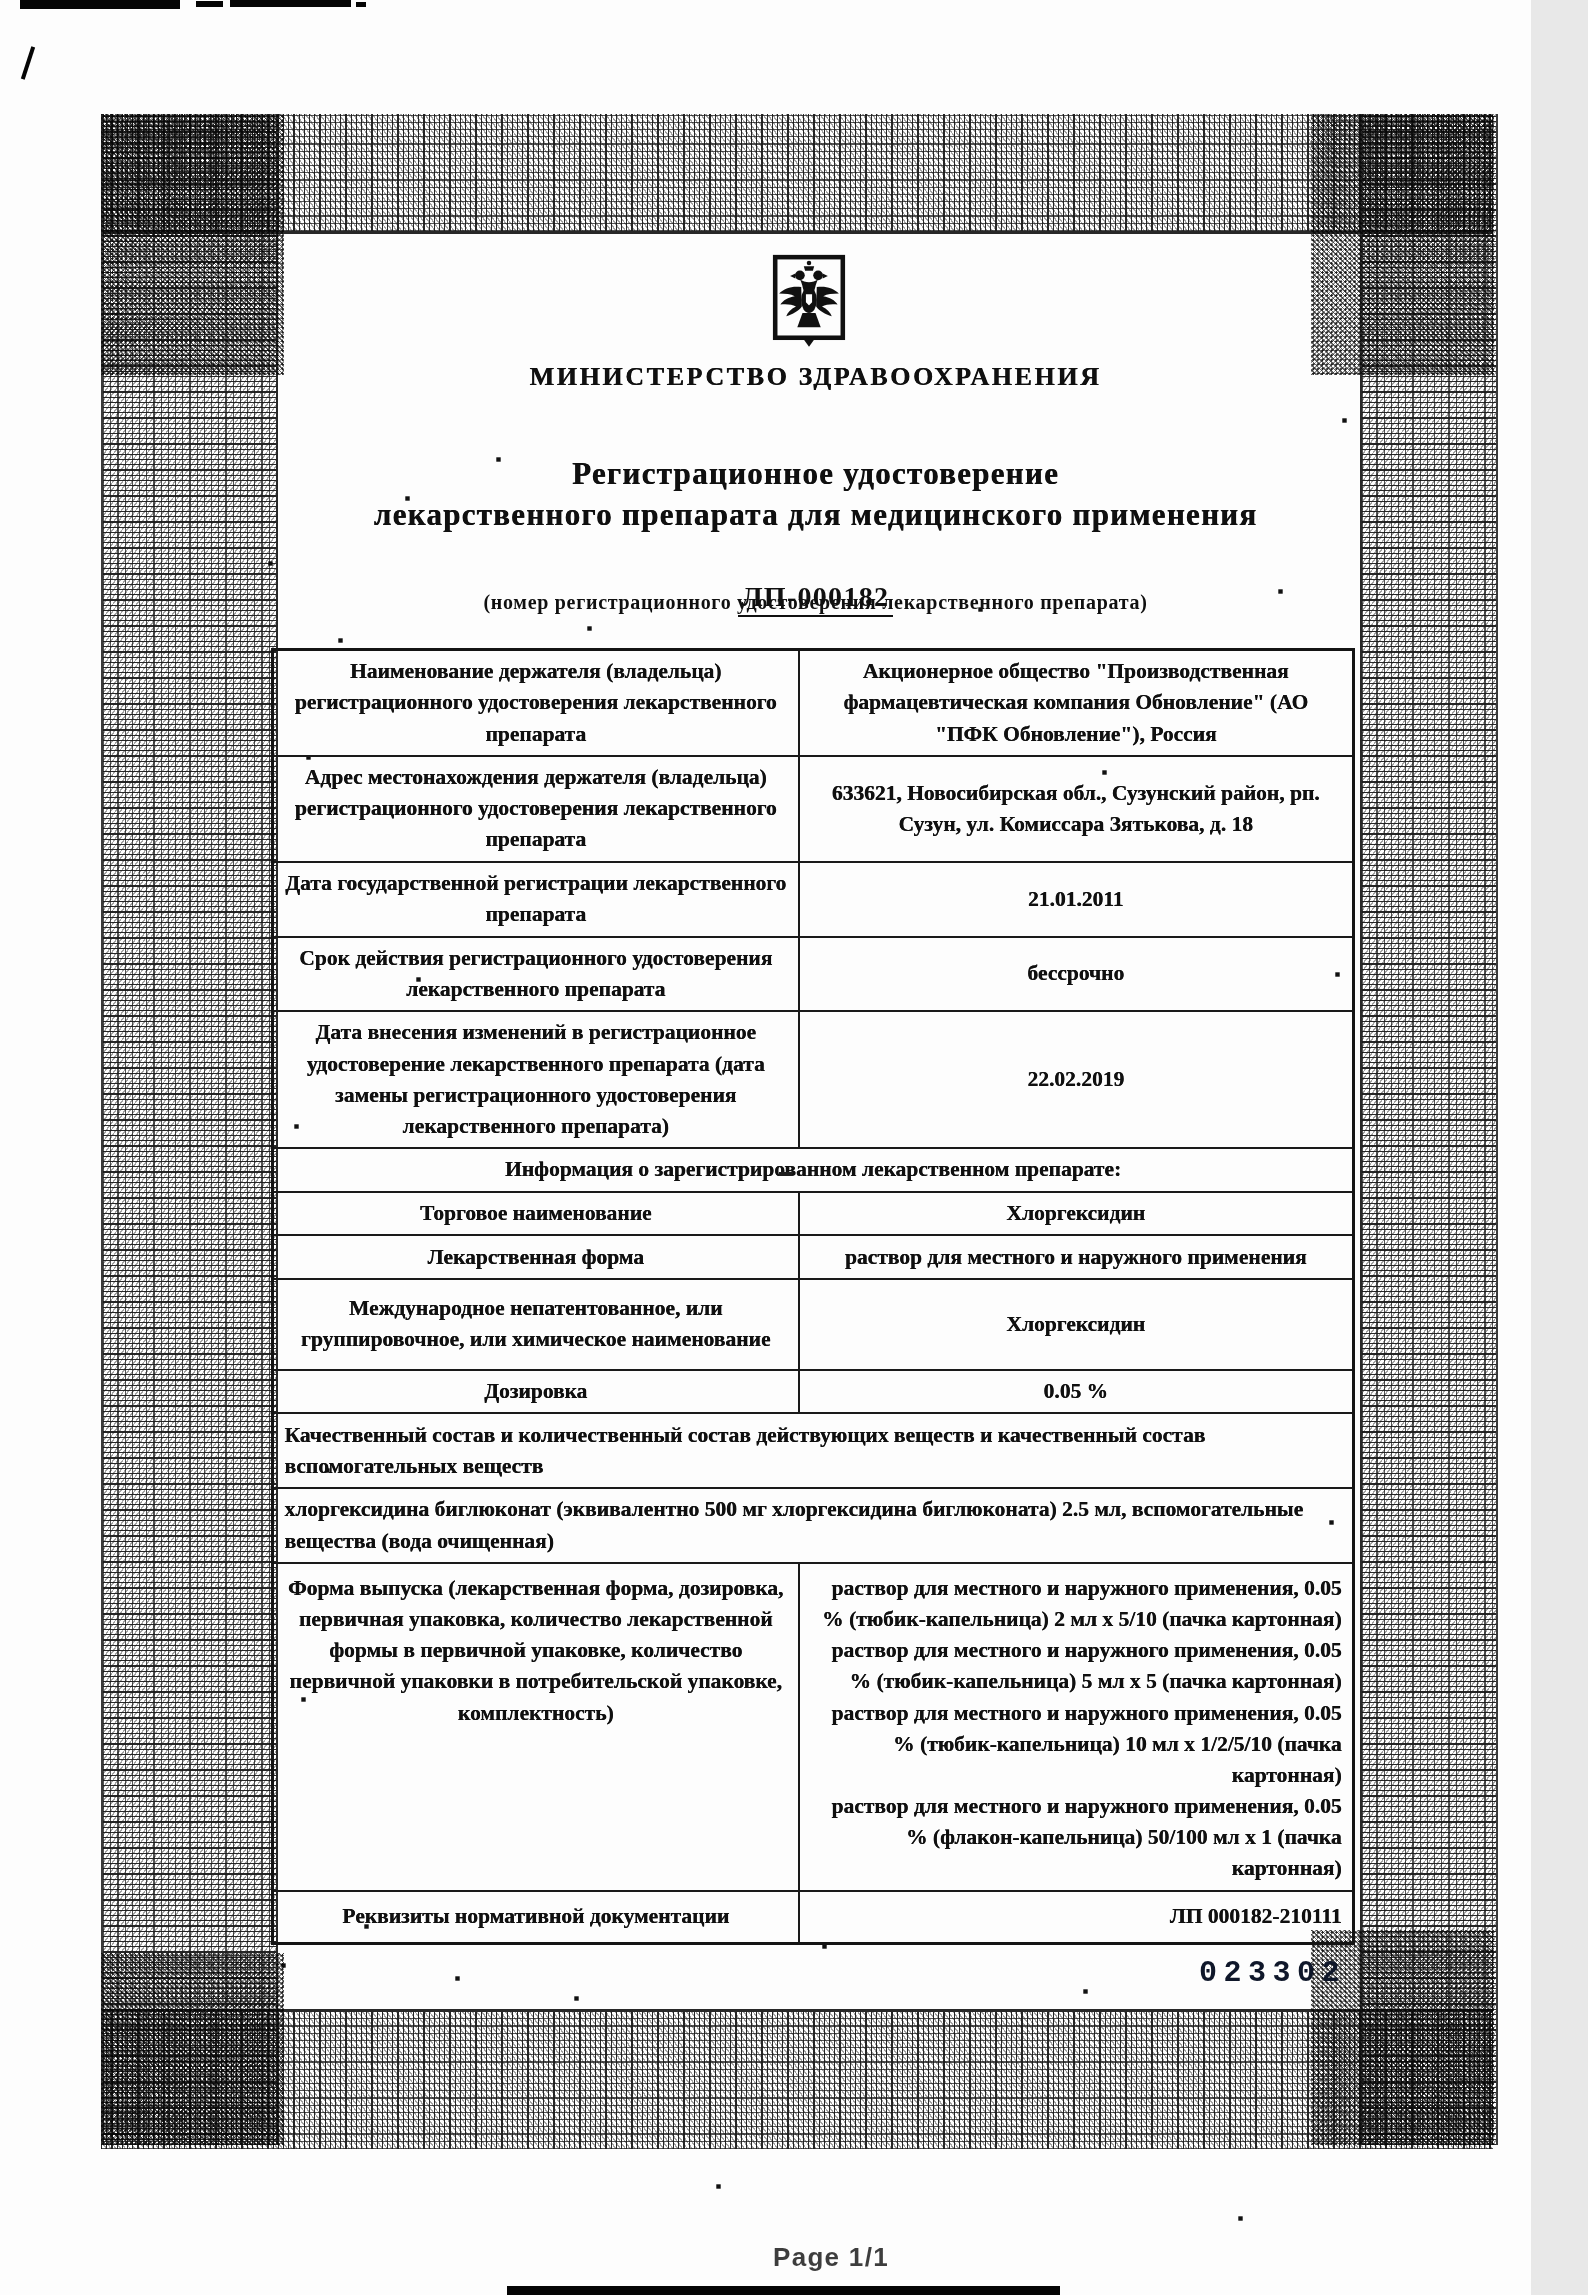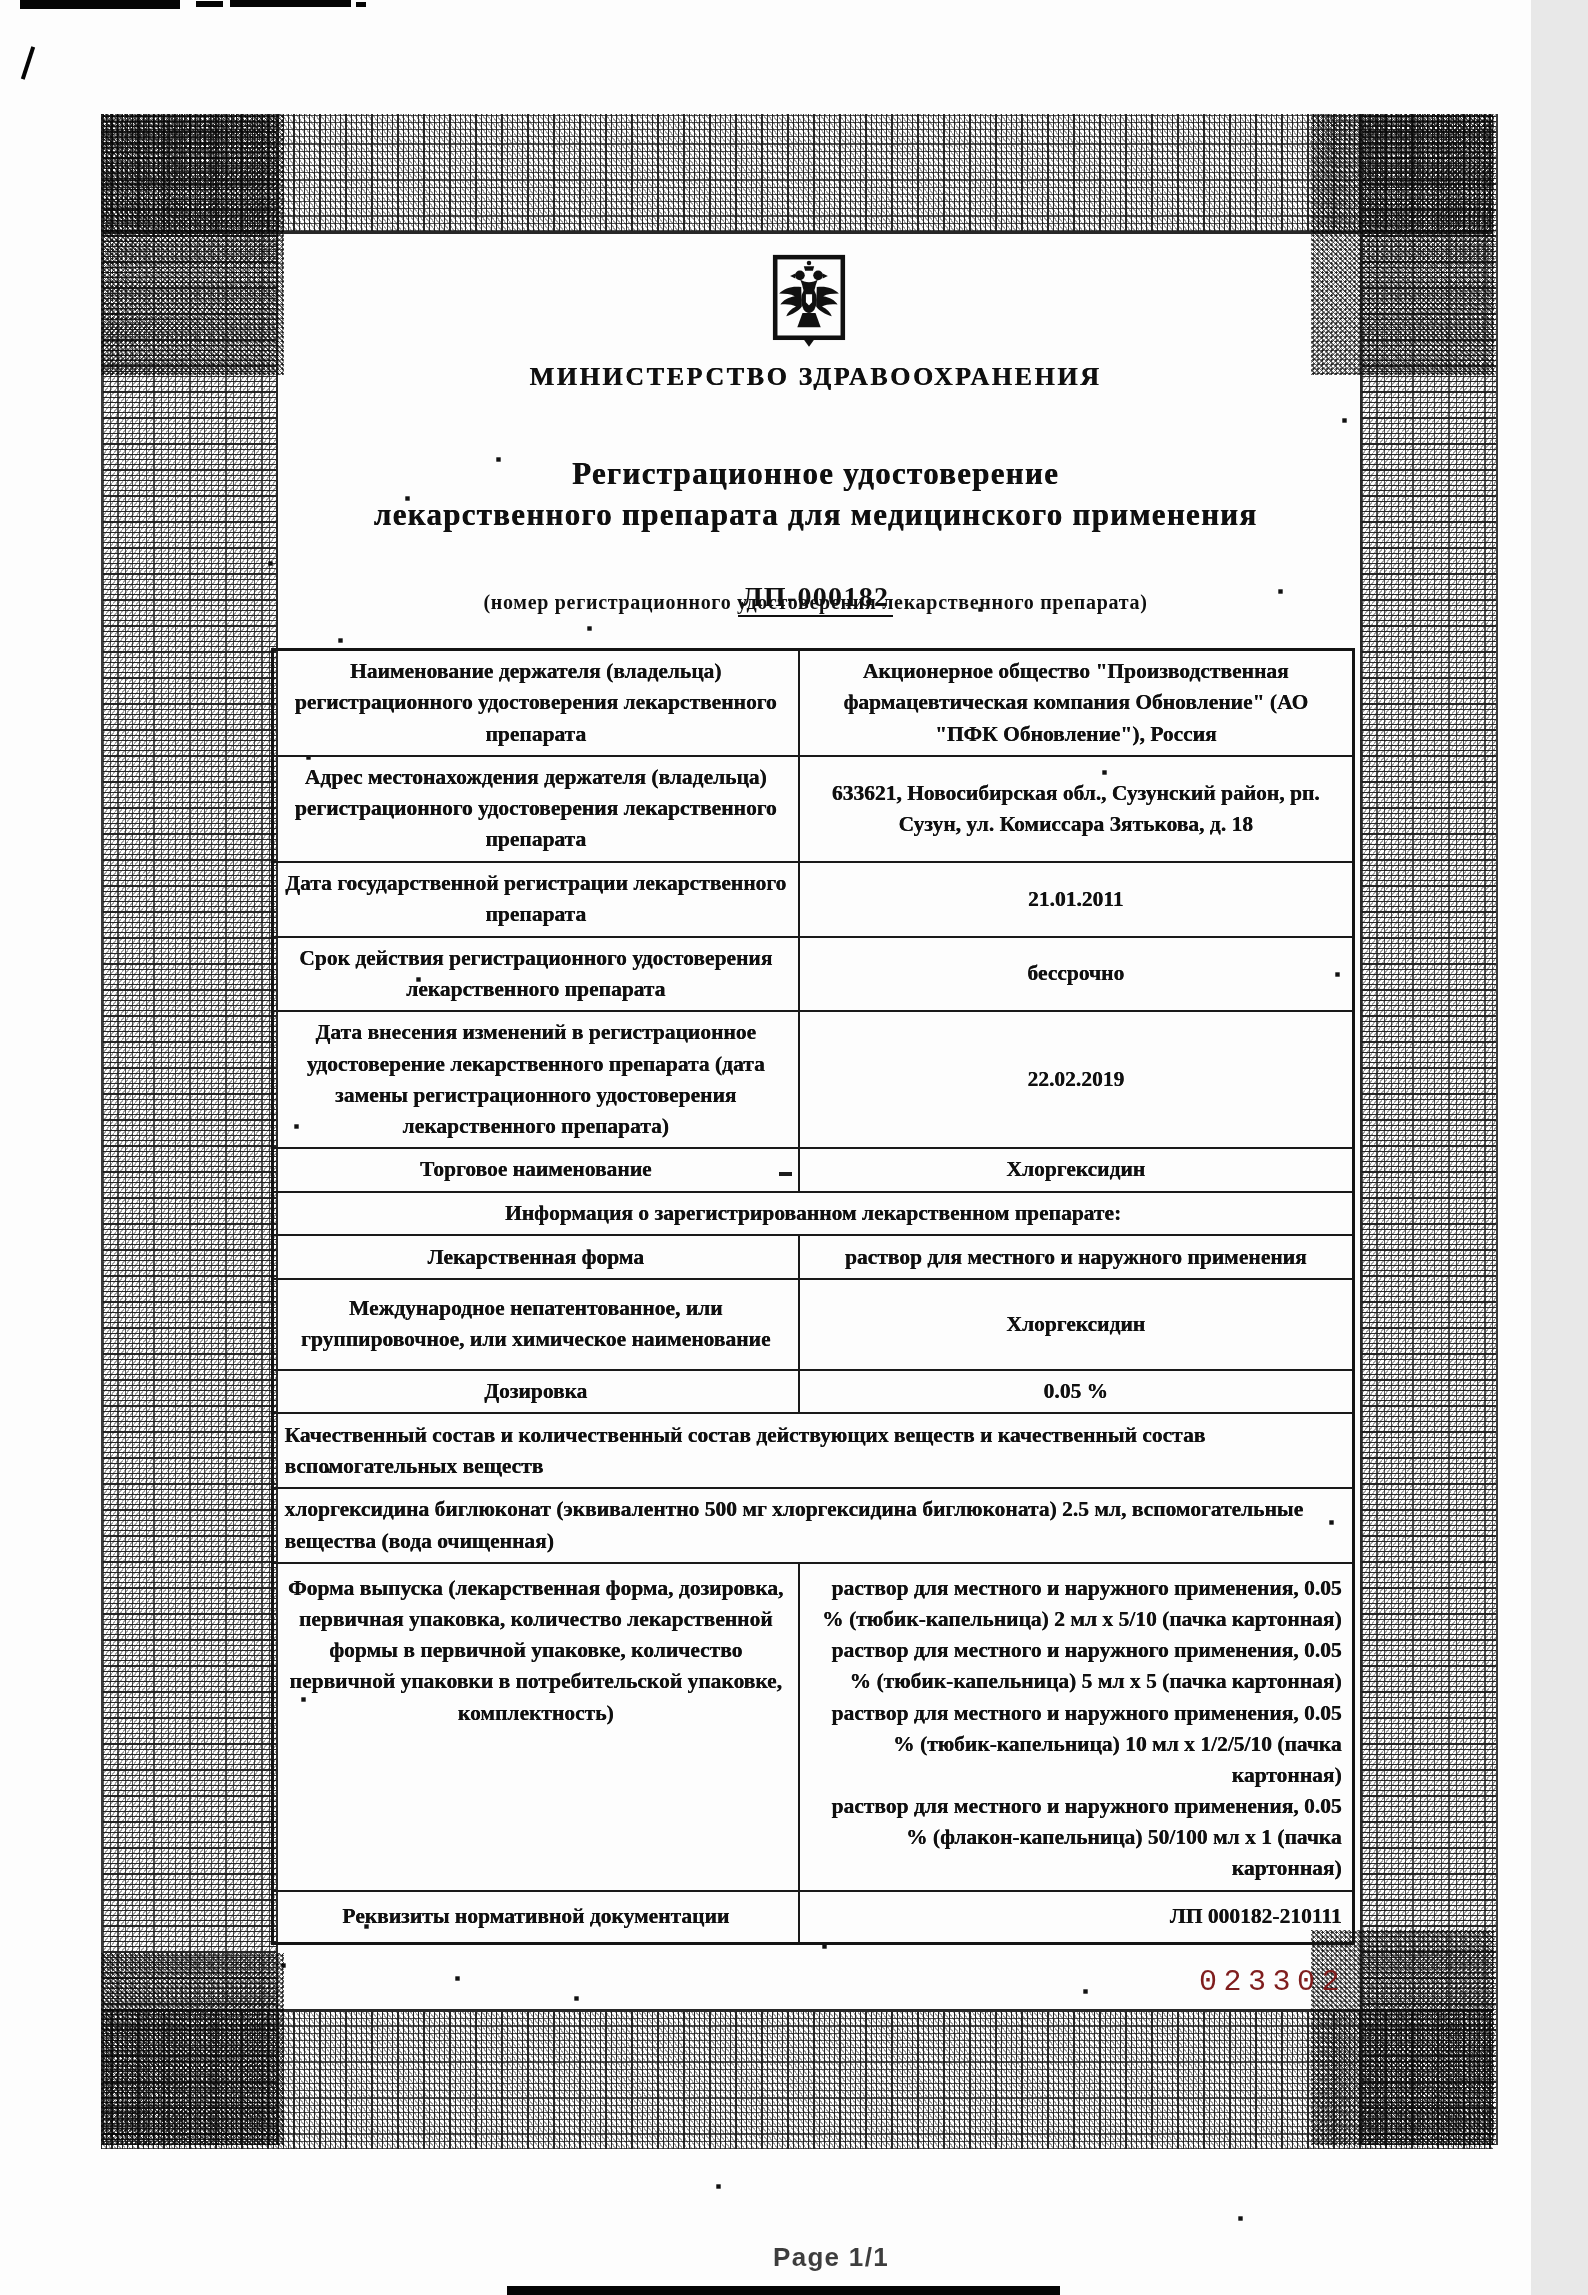--- a/index.html
+++ b/index.html
@@ -50,22 +50,22 @@
   table.doc td{border:2.6px solid #1a1a1a;padding:5.2px 10.4px;font-size:21.5px;font-weight:700;
             line-height:1.45;vertical-align:middle;text-shadow:0.3px 0 currentColor;
             overflow:hidden;}
   td.lbl{text-align:center;}
   td.val{text-align:center;}
   td.val.leftal{text-align:right;}
   td.sec{text-align:center;}
   td.full{text-align:left;}
   tr.vtop td{vertical-align:top;padding-top:9px;}
   
-  .stamp{position:absolute;font-family:"Liberation Mono", monospace;font-weight:400;
-         font-size:30px;letter-spacing:6.5px;color:#7f1d1d;margin-top:9px;}
+  .stamp{position:absolute;font-family:"Liberation Mono", monospace;font-weight:700;
+         font-size:30px;letter-spacing:6.5px;color:#0f172a;}
   .pagefoot{position:absolute;font-family:"Liberation Sans", sans-serif;font-weight:700;
          font-size:26px;color:#1c1c1c;opacity:.85;letter-spacing:1.3px;}
   .slash{position:absolute;width:3.9px;height:34px;background:#050505;transform:rotate(18deg);}
   .dash-artifact{position:absolute;width:13px;height:3.9px;background:#1d1d1d;}
   .emblem{position:absolute;}
 </style>
 </head>
 <body>
 
 <div id="page">
@@ -132,26 +132,26 @@
       <td class="val">21.01.2011</td>
     </tr>
     <tr style="height:67px">
       <td class="lbl">Срок действия регистрационного удостоверения лекарственного препарата</td>
       <td class="val">бессрочно</td>
     </tr>
     <tr style="height:127px">
       <td class="lbl">Дата внесения изменений в регистрационное удостоверение лекарственного препарата (дата замены регистрационного удостоверения лекарственного препарата)</td>
       <td class="val">22.02.2019</td>
     </tr>
+    <tr style="height:40px">
+      <td class="sec" colspan="2">Информация о зарегистрированном лекарственном препарате:</td>
+    </tr>
     <tr style="height:42px">
       <td class="lbl">Торговое наименование</td>
       <td class="val">Хлоргексидин</td>
-    </tr>
-    <tr style="height:40px">
-      <td class="sec" colspan="2">Информация о зарегистрированном лекарственном препарате:</td>
     </tr>
     <tr style="height:42px">
       <td class="lbl">Лекарственная форма</td>
       <td class="val">раствор для местного и наружного применения</td>
     </tr>
     <tr style="height:91px">
       <td class="lbl">Международное непатентованное, или группировочное, или химическое наименование</td>
       <td class="val">Хлоргексидин</td>
     </tr>
     <tr style="height:42px">

